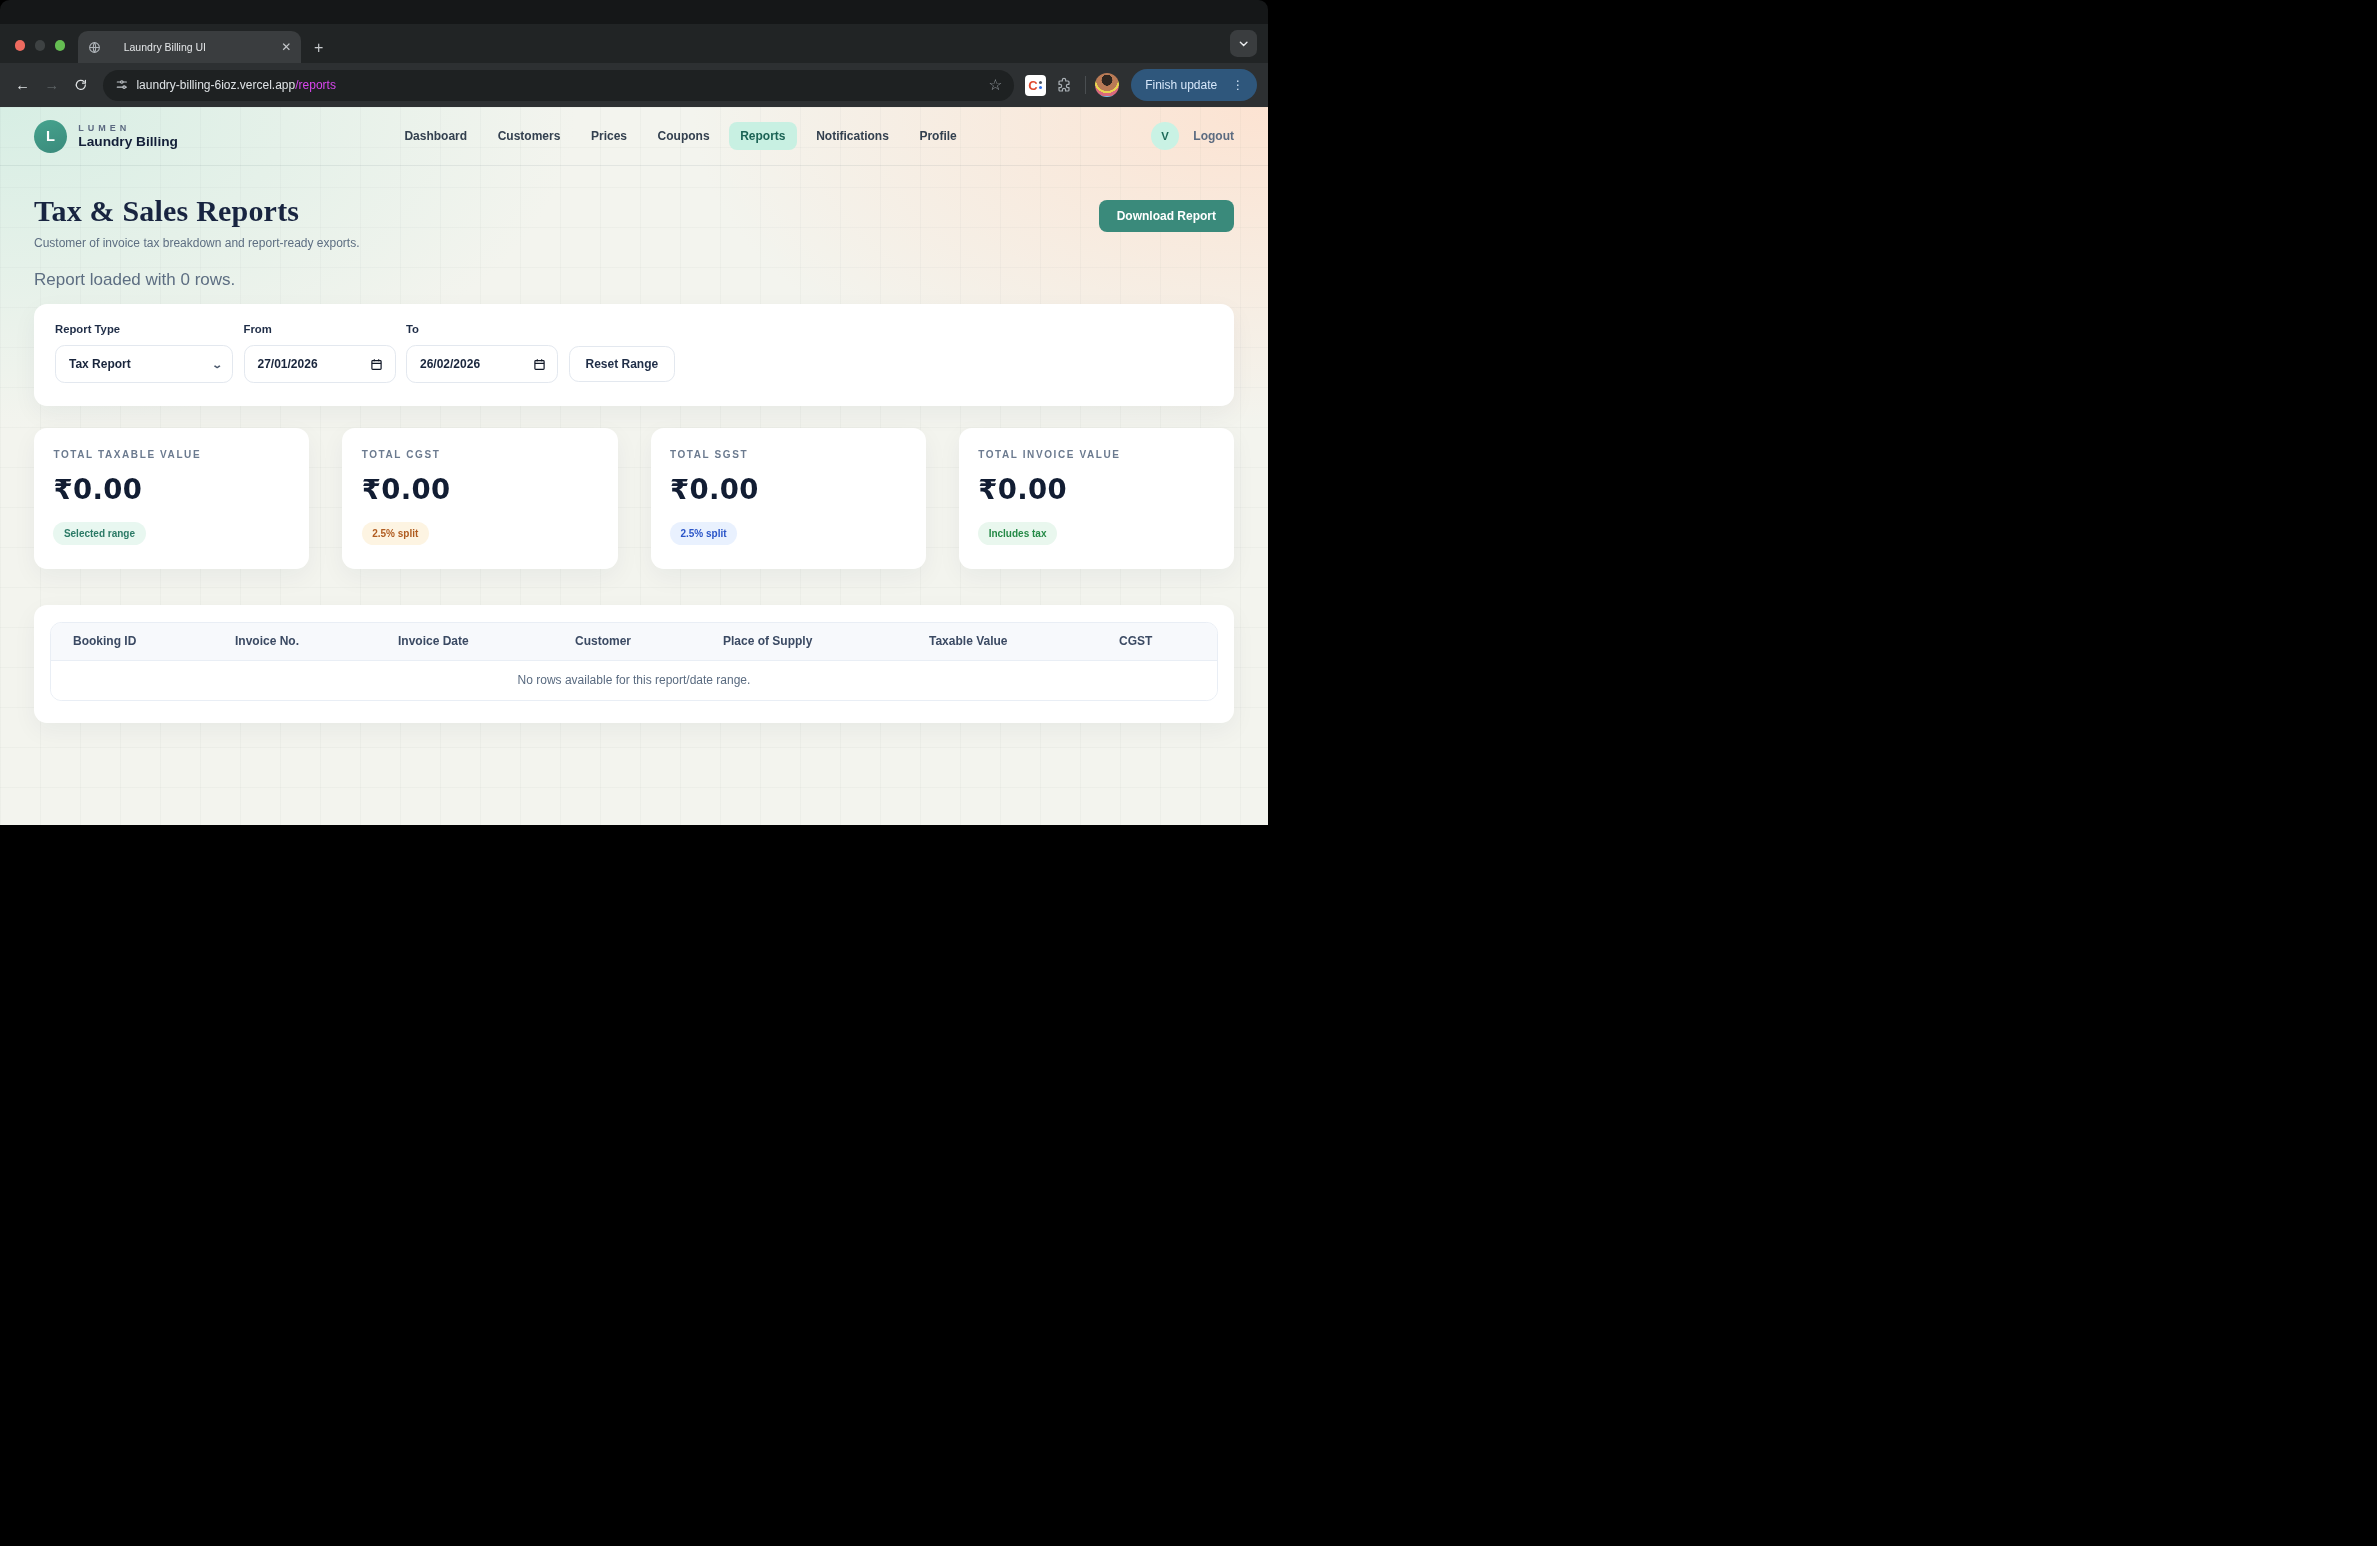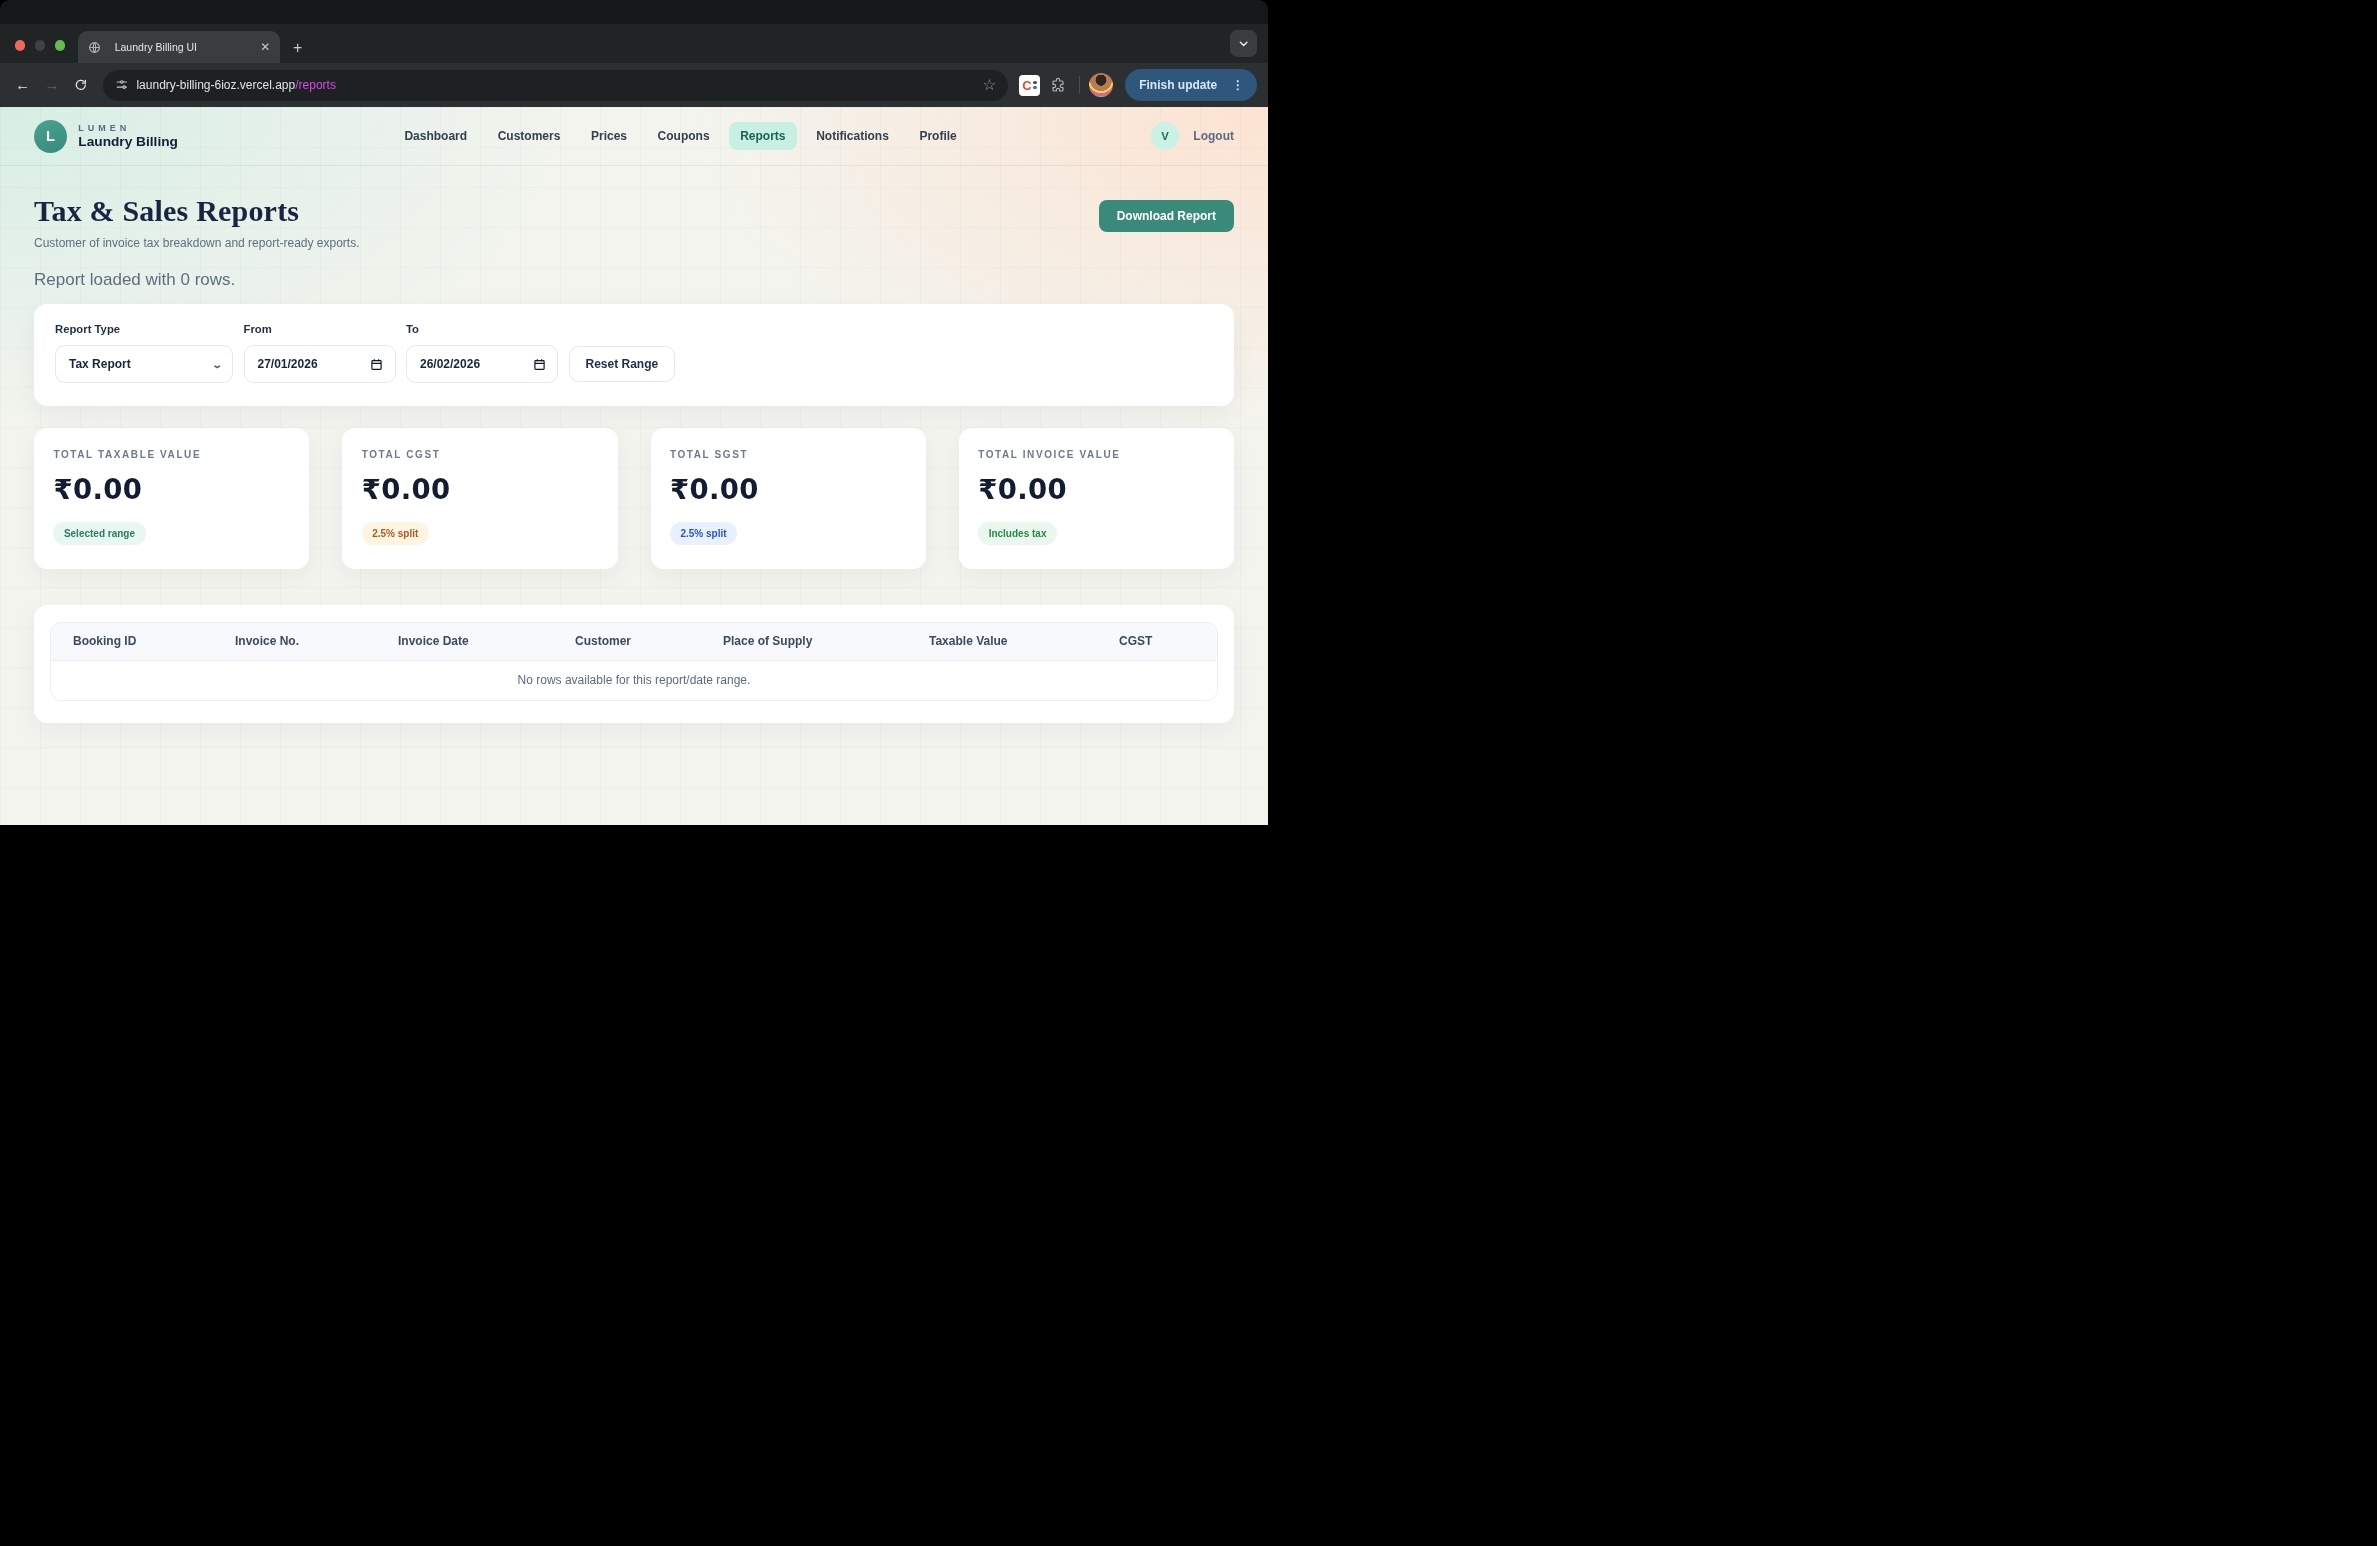--- a/index.html
+++ b/index.html
@@ -6,22 +6,22 @@
   body{width:1268px;height:825px;overflow:hidden;font-family:"Liberation Sans",sans-serif;
        -webkit-font-smoothing:antialiased;}
   .window{width:1268px;height:825px;border-radius:9.7px 9.7px 0 0;overflow:hidden;position:relative;}
 
   
   .titlebar{height:63px;background:linear-gradient(#151718 0 24px,#212425 24px);position:relative;
             display:flex;align-items:flex-end;}
   .traffic{position:absolute;left:14.6px;top:40px;display:flex;gap:9.7px;}
   .tl{width:10.5px;height:10.5px;border-radius:50%;}
   .tl.red{background:#ee6a5f;} .tl.grey{background:#3e4243;} .tl.green{background:#65bd52;}
-  .tab{margin-left:78px;width:202px;height:32px;background:#3a3d3f;border-radius:9.7px 9.7px 0 0;
-       display:flex;align-items:center;padding:0 9.7px;box-sizing:border-box;gap:14px;}
+  .tab{margin-left:78px;width:223px;height:32px;background:#3a3d3f;border-radius:9.7px 9.7px 0 0;
+       display:flex;align-items:center;padding:0 9.7px;box-sizing:border-box;gap:23px;}
   .tab-title{color:#e4e6e8;font-size:10.5px;flex:1;white-space:nowrap;overflow:hidden;}
   .tab-close{color:#c6c9cc;font-size:12px;line-height:1;cursor:default;}
   .newtab{color:#c6c9cc;font-size:16px;margin:0 0 7.3px 13px;line-height:1;}
   .tabsearch{position:absolute;right:11.3px;bottom:5.7px;width:27px;height:27px;border-radius:7.3px;
              background:#3a3d3f;display:flex;align-items:center;justify-content:center;}
   .globe{width:13px;height:13px;}
   .toolbar{height:44px;background:#2d3032;display:flex;align-items:center;padding:0 11.3px;gap:6.5px;}
   .navbtn{width:22.6px;height:22.6px;display:flex;align-items:center;justify-content:center;
           font-size:14.6px;color:#dfe2e4;}
   .navbtn.disabled{color:#5c6164;}
@@ -34,21 +34,21 @@
          justify-content:center;gap:1.6px;font-weight:bold;}
   .ext-c .c{color:#e04a2f;font-size:13px;font-weight:800;}
   .ext-c .dots{display:flex;flex-direction:column;gap:1.6px;}
   .ext-c .dots i{width:3.2px;height:3.2px;border-radius:50%;display:block;}
   .ext-c .dots i.d1{background:#4b5563;} .ext-c .dots i.d2{background:#2f6fed;}
   .sep{width:0.8px;height:18px;background:#4a4e51;margin:0 3.2px;}
   .avatar-photo{width:24px;height:24px;border-radius:50%;
      background:radial-gradient(circle at 50% 30%,#2e2620 0 26%,#b97a55 27% 52%,#e8d44f 53% 62%,#d96a7d 63% 78%,#7ec4e8 79%);}
   .update-pill{height:32px;border-radius:16px;background:#2f577c;display:flex;align-items:center;
                padding:0 6.5px 0 14.6px;gap:8px;margin-left:4.9px;}
-  .update-pill span{color:#d6e7fa;font-size:12px;font-weight:700;}
+  .update-pill span{color:#d6e7fa;font-size:12px;font-weight:400;}
   .kebab{color:#d6e7fa;font-size:13.7px;padding:0 6.5px;}
 
   
   .app{height:718px;box-sizing:border-box;position:relative;
     background:
       linear-gradient(rgba(30,50,40,.028) 0.8px,transparent 0.8px) 0 0/40px 40px,
       linear-gradient(90deg,rgba(30,50,40,.028) 0.8px,transparent 0.8px) 0 0/40px 40px,
       radial-gradient(930px 518px at 0% 0%,#d7eee4 0%,rgba(215,238,228,0) 62%),
       radial-gradient(930px 518px at 100% 0%,#fce3d2 0%,rgba(252,227,210,0) 62%),
       #f3f4ee;}

